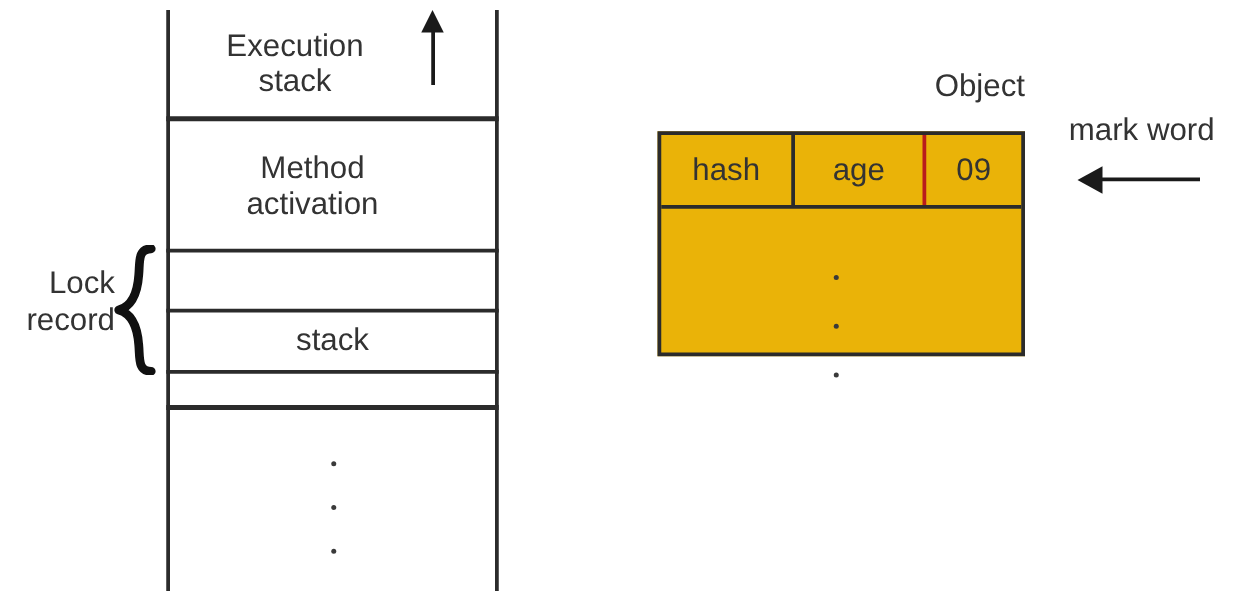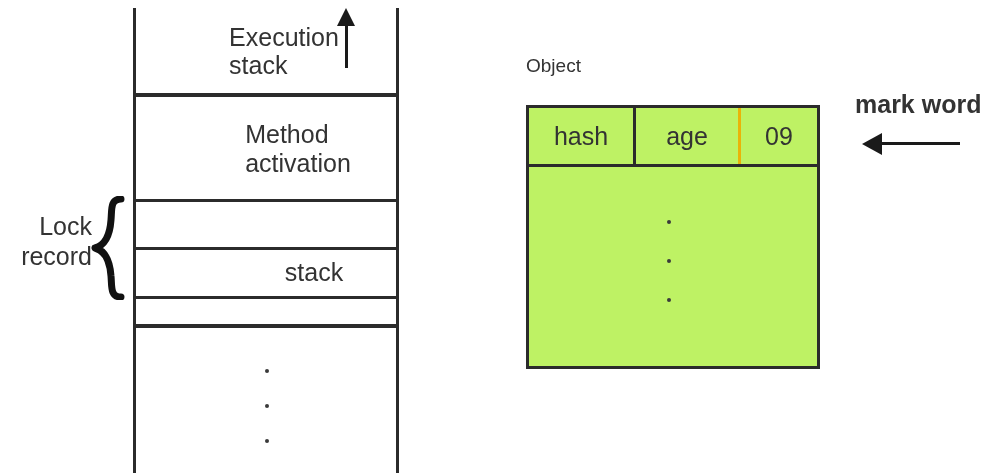--- a/index.html
+++ b/index.html
@@ -15,24 +15,24 @@
     background: #ffffff;
     overflow: hidden;
     font-family: "Liberation Sans", sans-serif;
     color: #1a1a1a;
   }
   .center-txt {
     position: absolute;
     display: flex;
     align-items: center;
     justify-content: center;
+    text-align: center;
     white-space: pre-line;
     line-height: 1.14;
     color: #333333;
-    padding-left: 48px;
   }
   .vline {
     position: absolute;
     background: #2b2b2b;
   }
   .hline {
     position: absolute;
     background: #2b2b2b;
   }
   .dot {
@@ -100,72 +100,71 @@
   }
 
   
   #object-region { position: absolute; left: 0; top: 0; width: 1000px; height: 473px; }
 
   .obj-title {
     position: absolute;
     left: 526px;
     top: 55px;
     width: 294px;
-    text-align: left;
-    font-size: 19px;
+    text-align: right;
+    font-size: 25px;
     color: #333333;
   }
   .obj-box {
     position: absolute;
     left: 526px;
     top: 105px;
     width: 294px;
-    height: 264px;
+    height: 180px;
     border: 3px solid #2b2b2b;
     box-sizing: border-box;
-    background: #bef264;
+    background: #eab308;
   }
   .obj-header {
     position: absolute;
     left: 0;
     top: 0;
     right: 0;
     height: 59px;
     display: flex;
     border-bottom: 3px solid #2b2b2b;
     box-sizing: border-box;
   }
   .obj-cell {
     display: flex;
     align-items: center;
     justify-content: center;
     font-size: 25px;
     color: #333333;
     box-sizing: border-box;
   }
   .obj-cell.c0 { width: 107px; border-right: 3px solid #2b2b2b; }
-  .obj-cell.c1 { width: 105px; border-right: 3px solid #eab308; }
+  .obj-cell.c1 { width: 105px; border-right: 3px solid #b91c1c; }
   .obj-cell.c2 { flex: 1; }
 
   .obj-body {
     position: absolute;
     left: 0;
     right: 0;
     top: 59px;
     bottom: 0;
   }
 
   
   .mark-label {
     position: absolute;
     left: 855px;
     top: 90px;
     font-size: 25px;
     color: #333333;
-    font-weight: bold;
   }
   .mark-arrow-shaft {
     position: absolute;
     left: 880px;
     top: 142px;
     width: 80px;
     height: 3px;
     background: #1a1a1a;
   }
   .mark-arrow-head {

